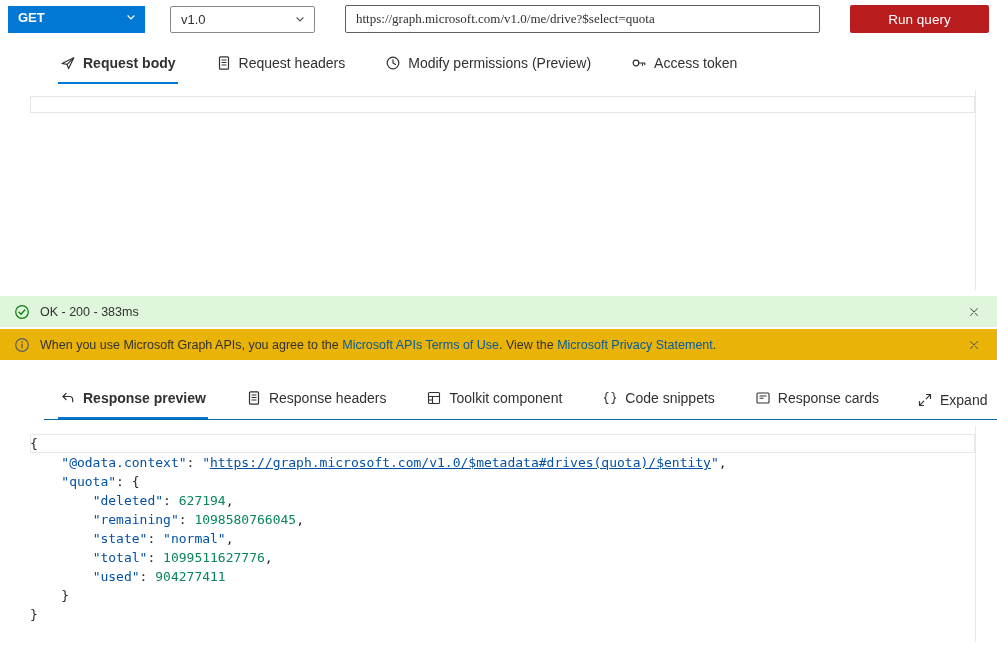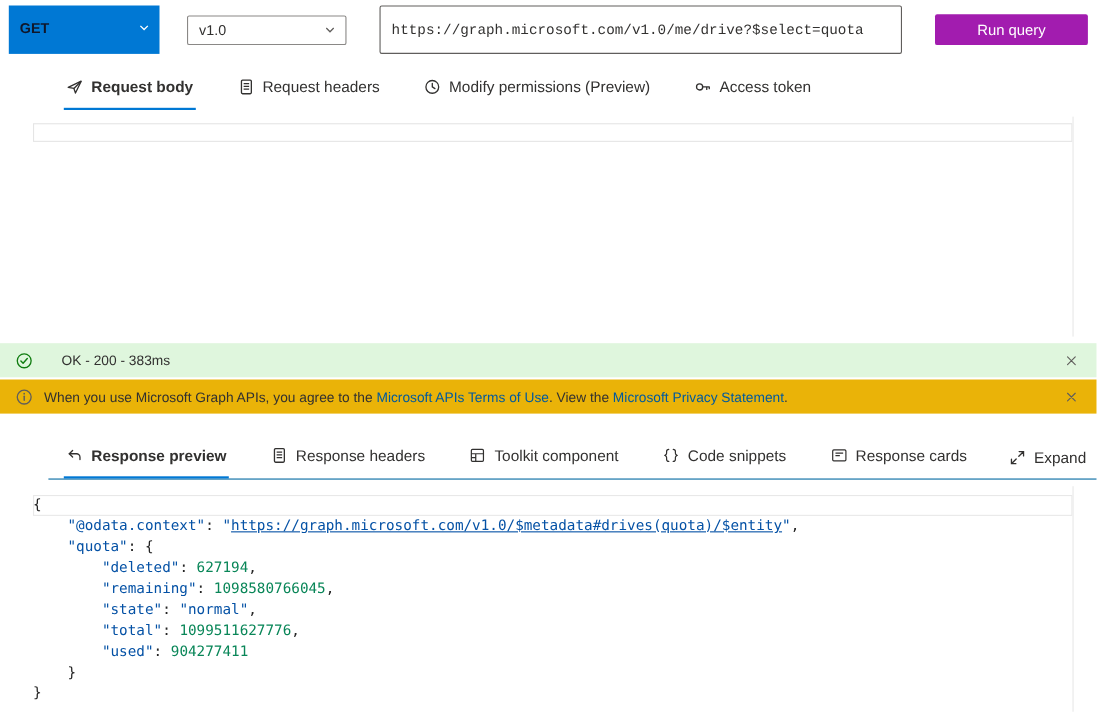--- a/index.html
+++ b/index.html
@@ -5,40 +5,40 @@
   * { box-sizing: border-box; margin: 0; padding: 0; }
   html, body {
     width: 997px; height: 647px; overflow: hidden;
     background: #ffffff; color: #323130;
     font-family: "Liberation Sans", sans-serif;
   }
 
   
   .query-row { display: flex; align-items: center; padding: 5px 8px 6px 8px; }
   .method-dd {
-    width: 137px; height: 44px; background: #0078d4; color: #0f172a;
+    width: 137px; height: 27px; background: #0078d4; color: #ffffff;
     display: flex; align-items: center; justify-content: space-between;
     padding: 0 8px 4px 10px; font-size: 13px; font-weight: 700;
     margin-right: 25px; cursor: pointer;
   }
   .method-dd svg { color: #fff; }
   .version-dd {
     width: 145px; height: 27px; border: 1px solid #8a8886; border-radius: 2px;
     display: flex; align-items: center; justify-content: space-between;
     padding: 0 8px 0 10px; font-size: 13px; color: #323130;
     margin-right: 30px; cursor: pointer; background: #fff;
   }
   .version-dd svg { color: #605e5c; }
   .url-input {
-    flex: 1; height: 44px; border: 1px solid #605e5c; border-radius: 2px;
+    flex: 1; height: 28px; border: 1px solid #605e5c; border-radius: 2px;
     padding: 0 10px; font-size: 13px; color: #323130;
-    font-family: Liberation Mono, monospace; margin-right: 30px; outline: none;
+    font-family: Liberation Serif, serif; margin-right: 30px; outline: none;
   }
   .run-btn {
-    width: 139px; height: 28px; background: #a21caf; color: #fff;
+    width: 139px; height: 28px; background: #b91c1c; color: #fff;
     border: none; border-radius: 2px; font-size: 13.5px; cursor: pointer;
     font-family: "Liberation Sans", sans-serif;
   }
 
   
   .tabs-row { display: flex; align-items: flex-end; padding: 16px 14px 0 14px; gap: 36px; margin-left: 44px; }
   .tab {
     display: flex; align-items: center; gap: 7px;
     padding: 0 2px 11px 2px; border-bottom: 2px solid transparent;
     font-size: 14px; color: #323130; cursor: pointer; white-space: nowrap;
@@ -66,21 +66,21 @@
   .code-line.current { outline: 1px solid #e8e8e8; outline-offset: -1px; }
   .tok-key  { color: #0451a5; }
   .tok-str  { color: #0451a5; }
   .tok-num  { color: #098658; }
   .tok-punct{ color: #242424; }
   .tok-link { color: #0451a5; text-decoration: underline; cursor: pointer; }
 
   
   .status-bar {
     height: 31px; background: #dff6dd; display: flex; align-items: center;
-    padding: 0 14px; font-size: 12.5px; gap: 16px;
+    padding: 0 14px; font-size: 12.5px;
   }
   .status-bar .check { color: #107c10; display: flex; }
   .banner-msg { margin-left: 10px; }
   .bar-close { margin-left: auto; color: #605e5c; cursor: pointer; display: flex; padding: 2px; }
   .info-bar {
     height: 31px; background: #eab308; display: flex; align-items: center;
     padding: 0 14px; margin-top: 2px; font-size: 12.5px; justify-content: center;
   }
   .info-bar .info-ic { color: #605e5c; display: flex; }
   .info-bar a { color: #005a9e; text-decoration: none; cursor: pointer; }

